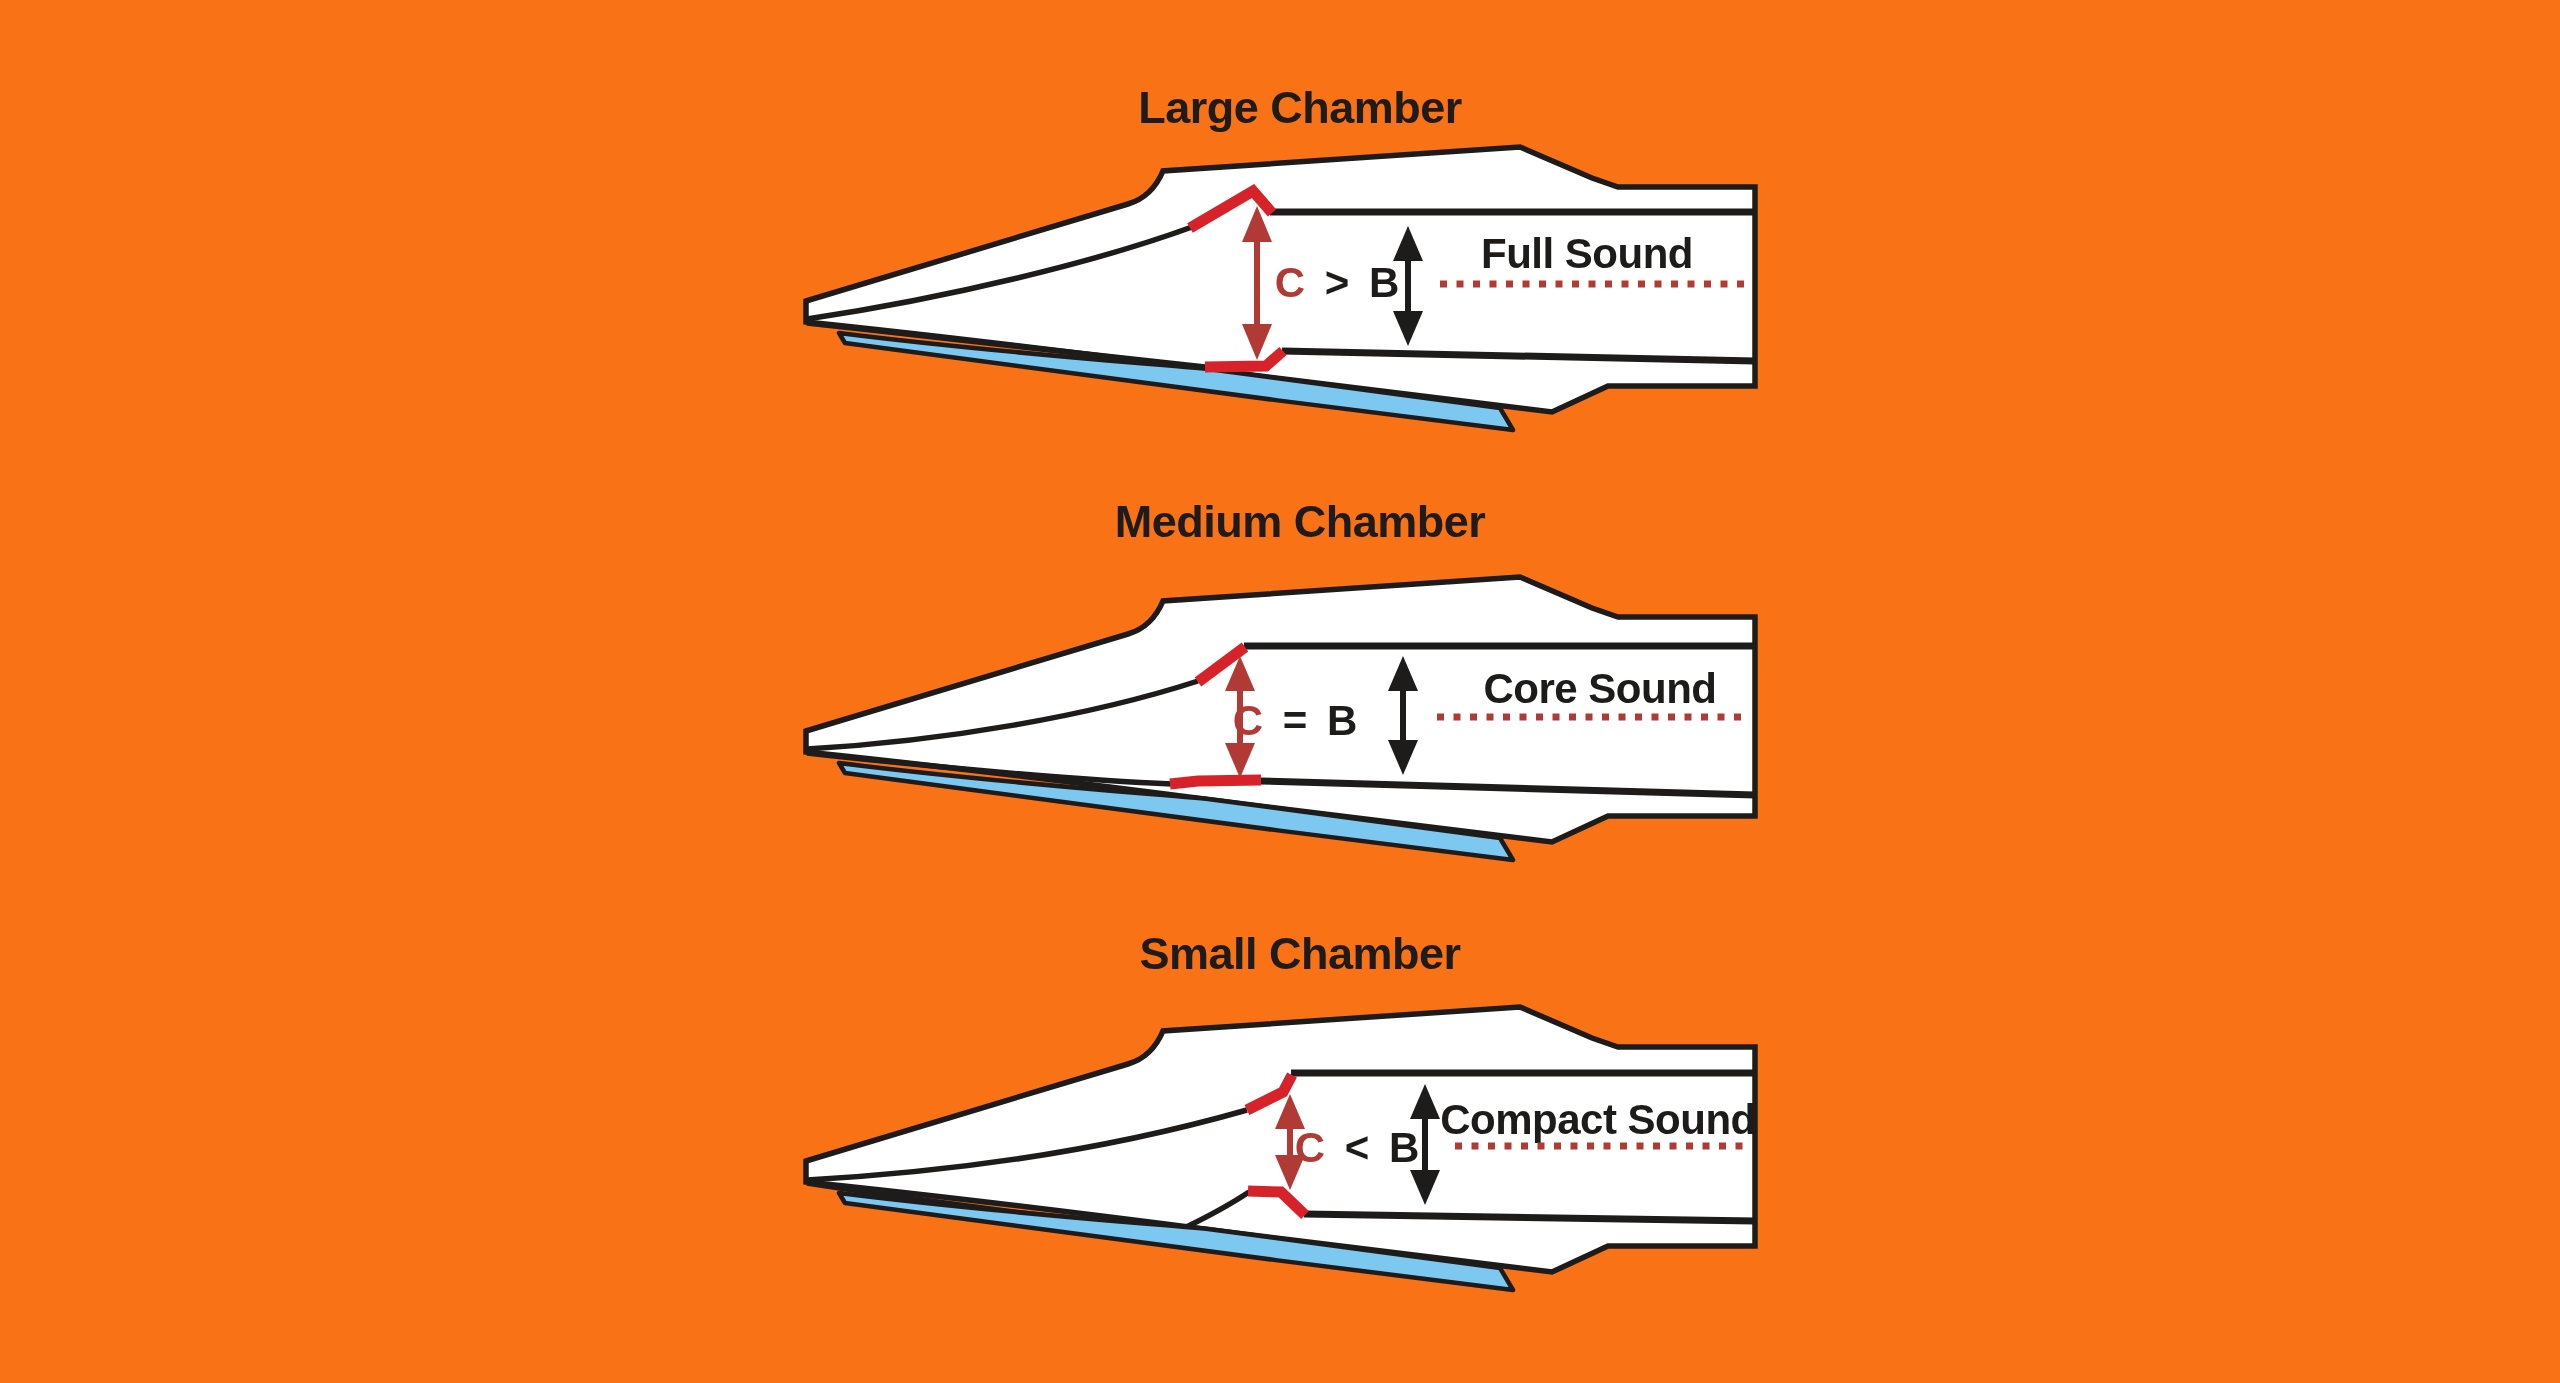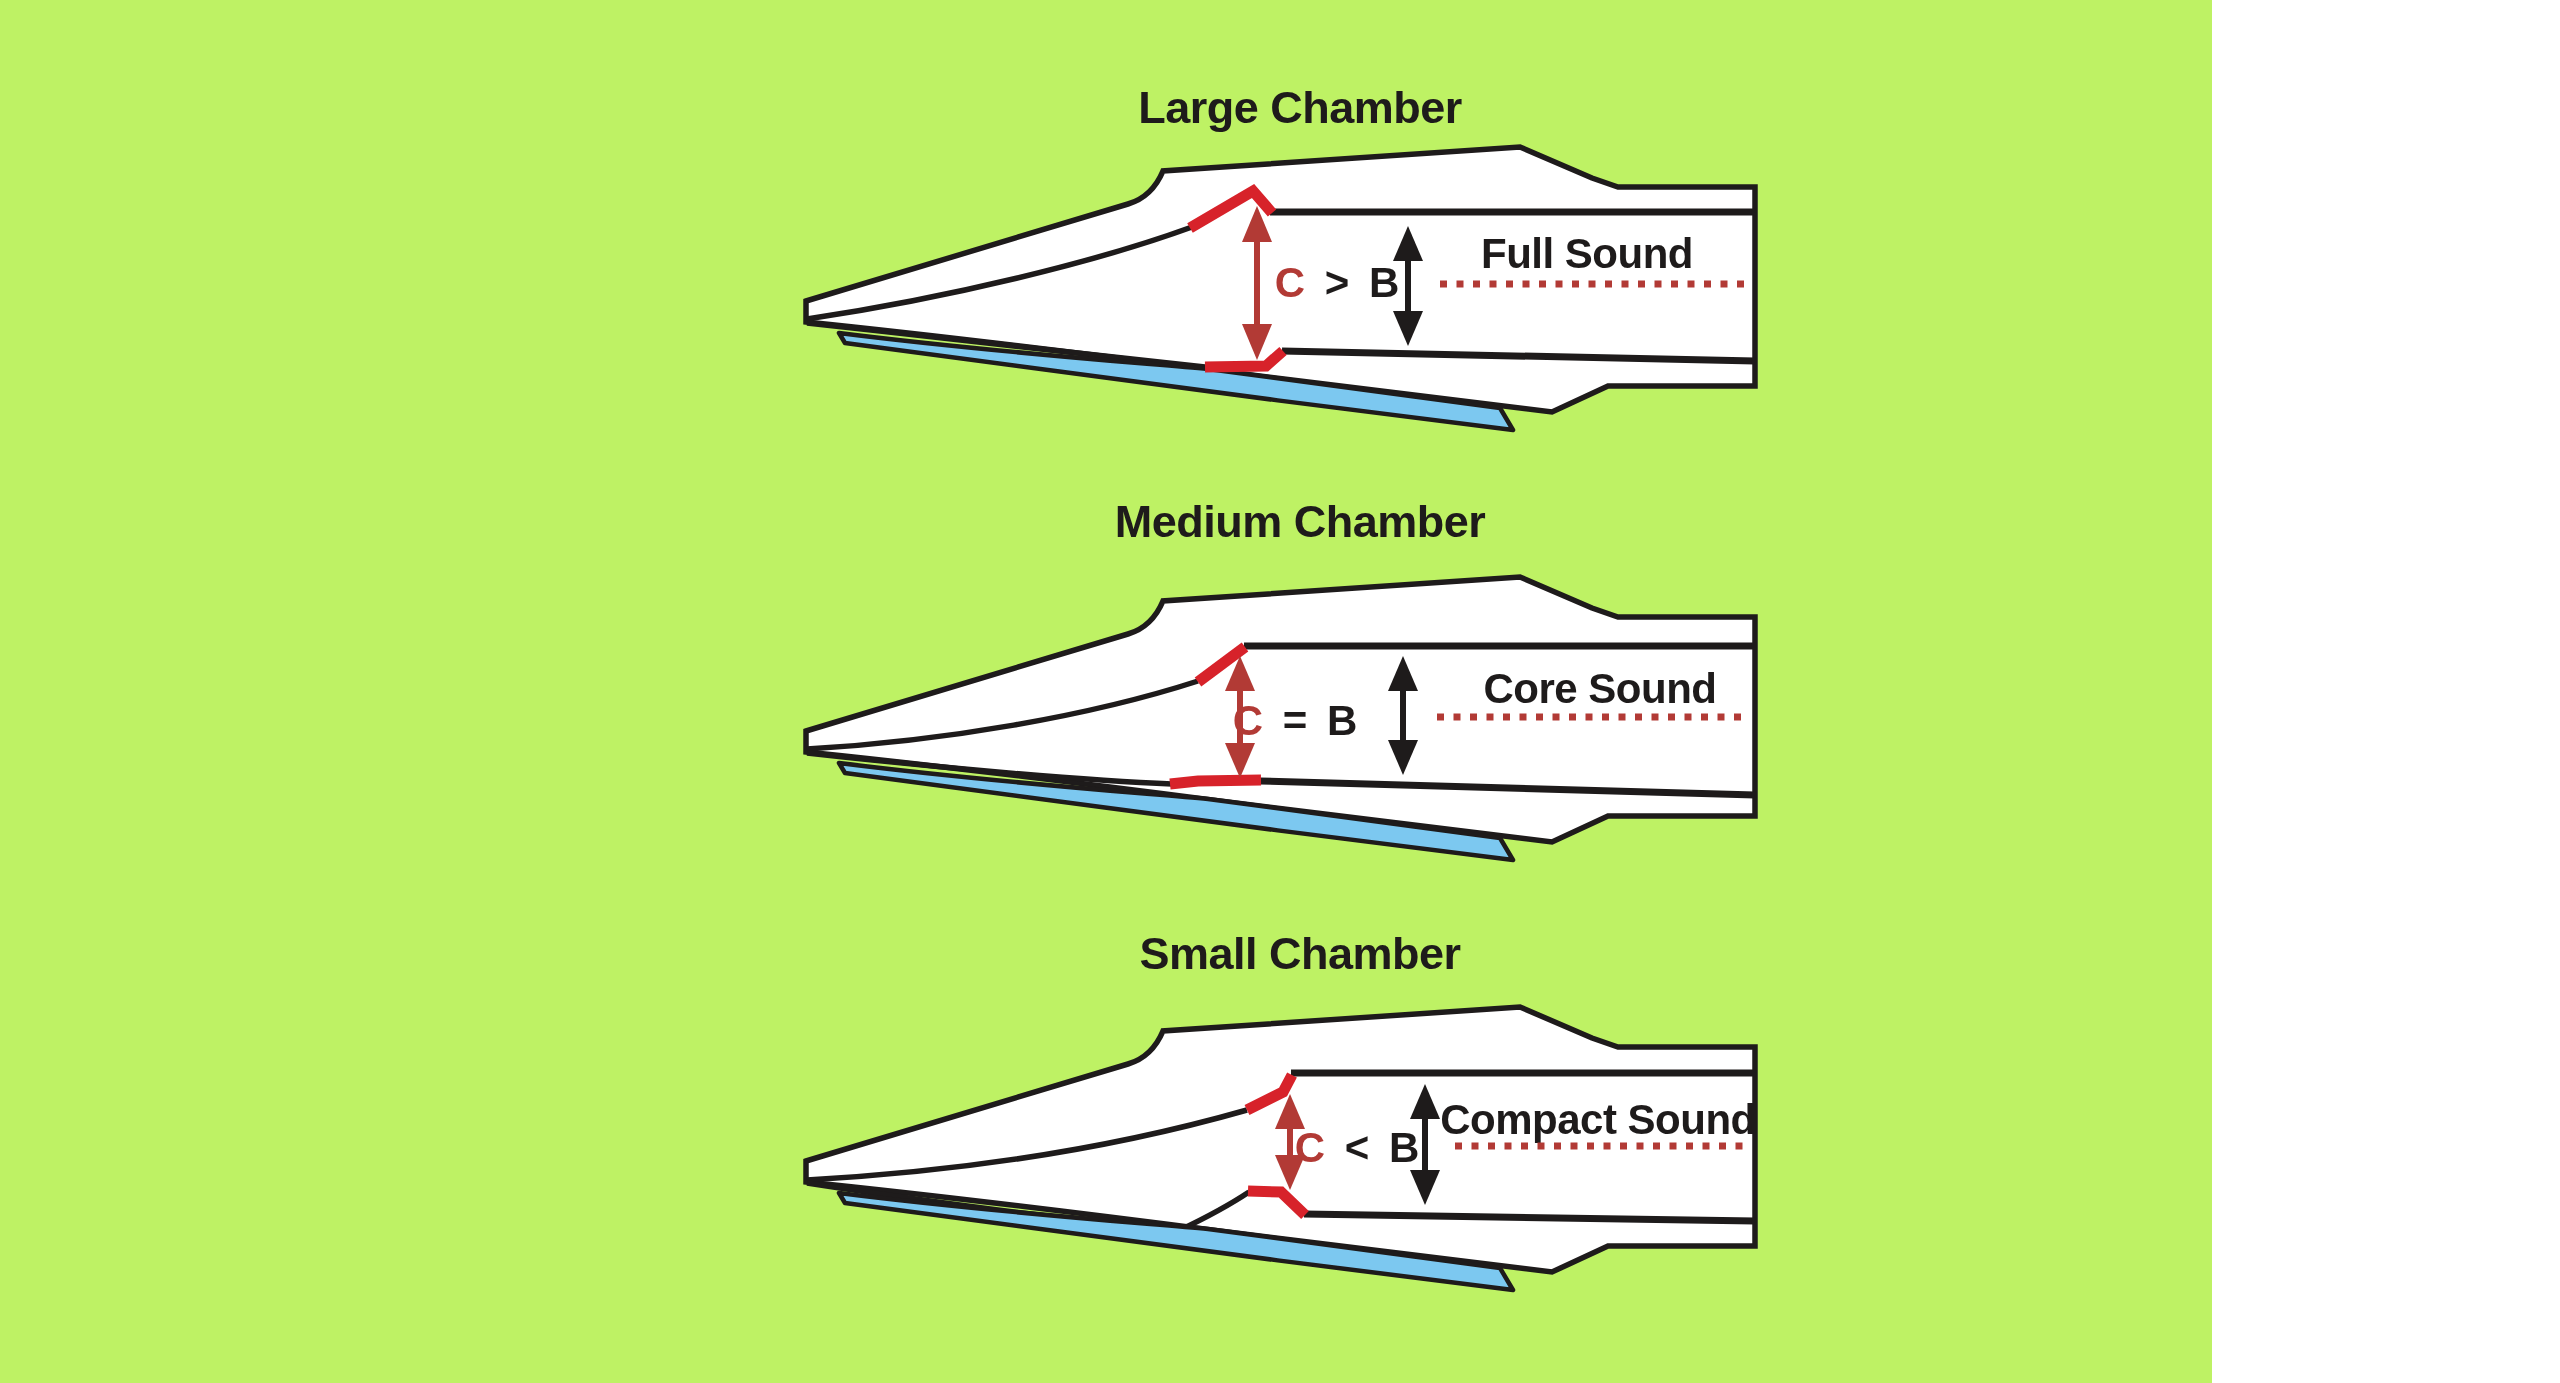--- a/index.html
+++ b/index.html
@@ -1,16 +1,16 @@
 <!DOCTYPE html>
 <html><head>
 <meta charset="utf-8">
 <style>
   html,body{margin:0;padding:0;background:#ffffff;}
-  .stage{position:relative;width:2212px;height:1383px;background:#bef264;overflow:hidden;
+  .stage{position:relative;width:2560px;height:1383px;background:#f97316;overflow:hidden;
          font-family:"Liberation Sans",sans-serif;}
   svg{display:block;}
   .ink{stroke:#1e1b1b;}
   .nofill{fill:none;}
   .bodyfill{fill:#ffffff;}
   text{font-family:"Liberation Sans",sans-serif;font-weight:bold;fill:#1e1b1b;}
   .title-text{font-size:45px;letter-spacing:-0.5px;}
   .sound-text{font-size:42px;letter-spacing:-0.5px;}
   .cmp-text{font-size:42px;}
 </style>

